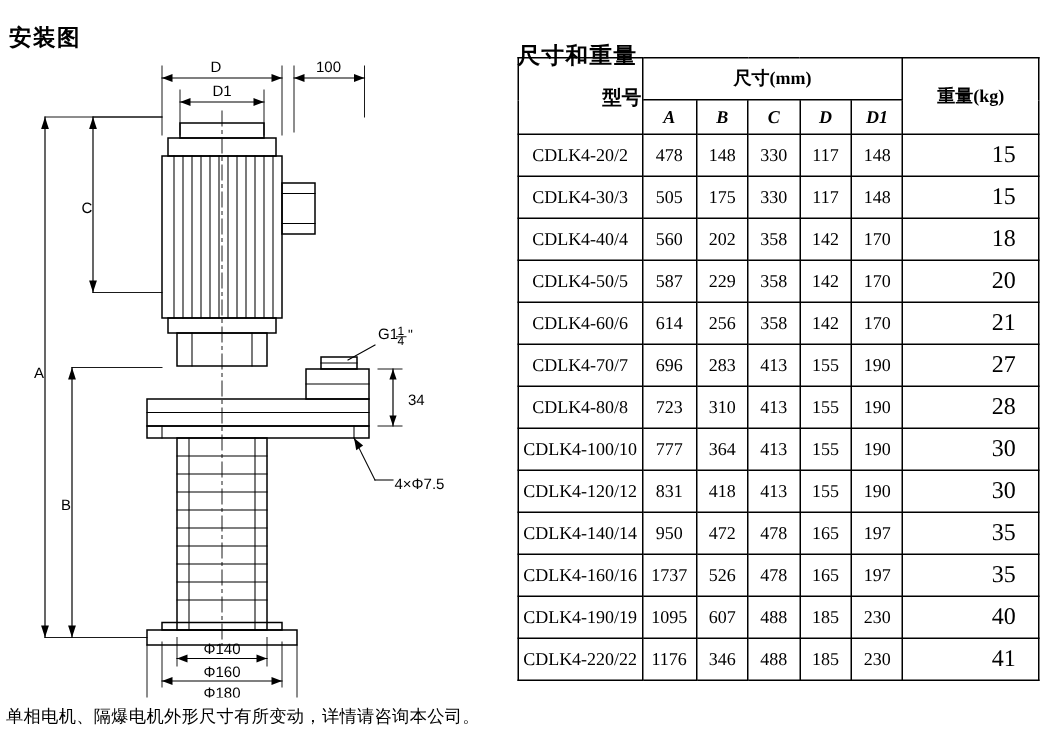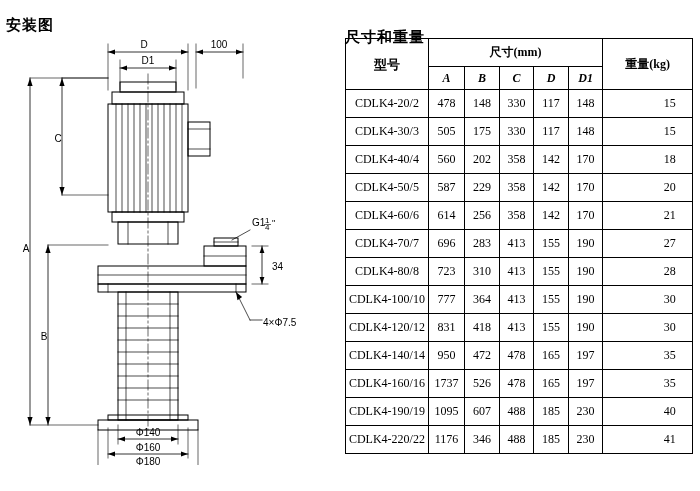--- a/index.html
+++ b/index.html
@@ -71,31 +71,31 @@
     text-align: center;
     padding: 0;
     height: 27px;
     line-height: 27px;
     font-weight: normal;
   }
   table.spec th {
     font-weight: bold;
     font-size: 12px;
   }
-  table.spec th.hdr-model { width: 98px; font-size: 13px; }
+  table.spec th.hdr-model { width: 98px; font-size: 13px; text-align: right; }
   table.spec th.hdr-dims { font-size: 12px; }
   table.spec th.hdr-weight { width: 58px; font-size: 12px; }
   table.spec th.sub { height: 22px; line-height: 22px; font-size: 12px; font-style: italic;}
   table.spec td.model {
     text-align: center;
     font-size: 12px;
     letter-spacing: 0px;
   }
   table.spec td.num { width: 40px; font-size: 12px; }
-  table.spec td.wt { width: 58px; font-size: 12px; padding-left: 44px; }
+  table.spec td.wt { width: 58px; font-size: 16px; padding-left: 44px; }
   .hdr-top-row th { height: 24px; line-height: 24px; }
 </style>
 </head>
 <body>
 
 <div class="page">
 
   <div class="left-panel">
 
     <div class="section-title" id="left-title">安装图</div>
@@ -289,20 +289,21 @@
 
         <text x="272" y="240">34</text>
         <text x="263" y="296">4×Φ7.5</text>
 
         <text x="148" y="406" text-anchor="middle">Φ140</text>
         <text x="148" y="421" text-anchor="middle">Φ160</text>
         <text x="148" y="435" text-anchor="middle">Φ180</text>
       </g>
     </svg>
 
+    <div class="footnote">单相电机、隔爆电机外形尺寸有所变动，详情请咨询本公司。</div>
   </div>
 
   <div>
     <div class="section-title" id="right-title">尺寸和重量</div>
 
     <div class="table-wrap">
       <table class="spec">
         <thead>
           <tr class="hdr-top-row">
             <th class="hdr-model" rowspan="2">型号</th>

